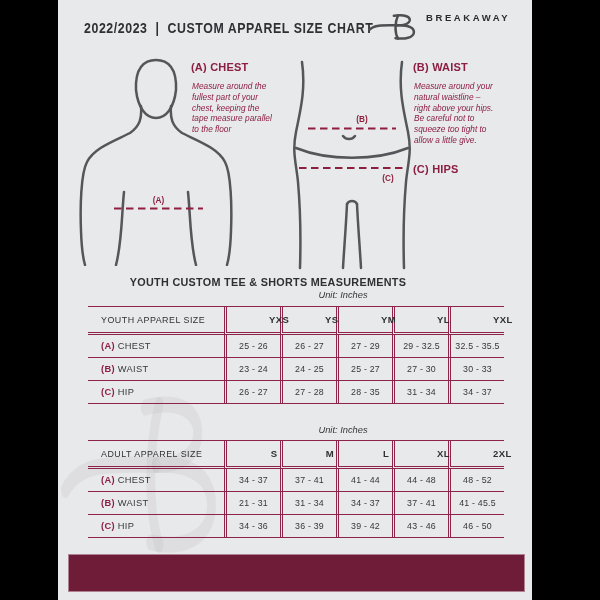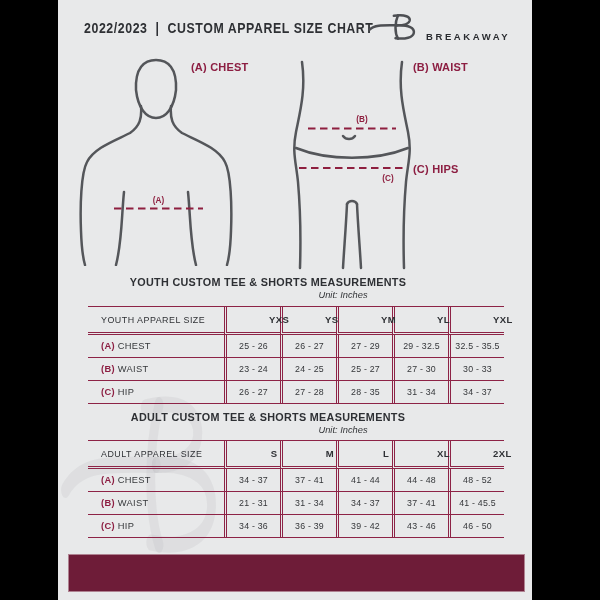--- a/index.html
+++ b/index.html
@@ -20,21 +20,21 @@
     background:var(--docbg);overflow:hidden;
   }
   .abs{position:absolute;}
 
   
   .header-title{
     left:26px;top:19px;
     font-weight:bold;font-size:13px;letter-spacing:0.6px;color:#2e3034;
     transform:scale(0.95,1.18);transform-origin:left top;white-space:pre;
   }
-  .logo-wrap{left:310px;top:12px;display:flex;align-items:flex-end;gap:8px;}
+  .logo-wrap{left:310px;top:12px;display:flex;align-items:flex-start;gap:8px;}
   .brand{
     font-weight:bold;font-size:9.5px;letter-spacing:2.6px;color:#2a2c30;white-space:pre;
   }
 
   
   .sec{width:116px;}
   .sec h3{
     margin:0;font-size:11px;font-weight:bold;color:var(--maroon);letter-spacing:0.2px;
   }
   .sec p{
@@ -133,23 +133,34 @@
     <path d="M 54 144 C 53 166 51 190 50 208"></path>
     <path d="M 64 144 C 65 166 67 190 68 208"></path>
     <text x="69" y="62">(B)</text>
     <path class="dash" d="M 15 68.5 L 103 68.5"></path>
     <path class="dash" d="M 6 108 L 112 108"></path>
     <text x="95" y="121">(C)</text>
   </svg>
 
   <div class="abs sec sec-a">
     <h3>(A) CHEST</h3>
+    <p>Measure around the
+fullest part of your
+chest, keeping the
+tape measure parallel
+to the floor</p>
   </div>
   <div class="abs sec sec-b">
     <h3>(B) WAIST</h3>
+    <p>Measure around your
+natural waistline –
+right above your hips.
+Be careful not to
+squeeze too tight to
+allow a little give.</p>
   </div>
   <div class="abs sec sec-c">
     <h3>(C) HIPS</h3>
   </div>
 
   <div class="abs t-title t-title-1">YOUTH CUSTOM TEE &amp; SHORTS MEASUREMENTS</div>
   <div class="abs t-unit t-unit-1">Unit: Inches</div>
   <table class="size-table size-table-1">
       <colgroup>
         <col style="width: 136px;">
@@ -190,21 +201,20 @@
           <td class="label-col"><span class="key">(C)</span><span class="lbl">HIP</span></td>
           <td class="val-col">26 - 27</td>
           <td class="val-col">27 - 28</td>
           <td class="val-col">28 - 35</td>
           <td class="val-col">31 - 34</td>
           <td class="val-col">34 - 37</td>
         </tr>
       </tbody>
     </table>
 
-  <div class="abs t-title t-title-2">ADULT CUSTOM TEE &amp; SHORTS MEASUREMENTS</div>
   <div class="abs t-unit t-unit-2">Unit: Inches</div>
   <table class="size-table size-table-2">
       <colgroup>
         <col style="width: 136px;">
         <col>
         <col>
         <col>
         <col>
         <col>
       </colgroup>

